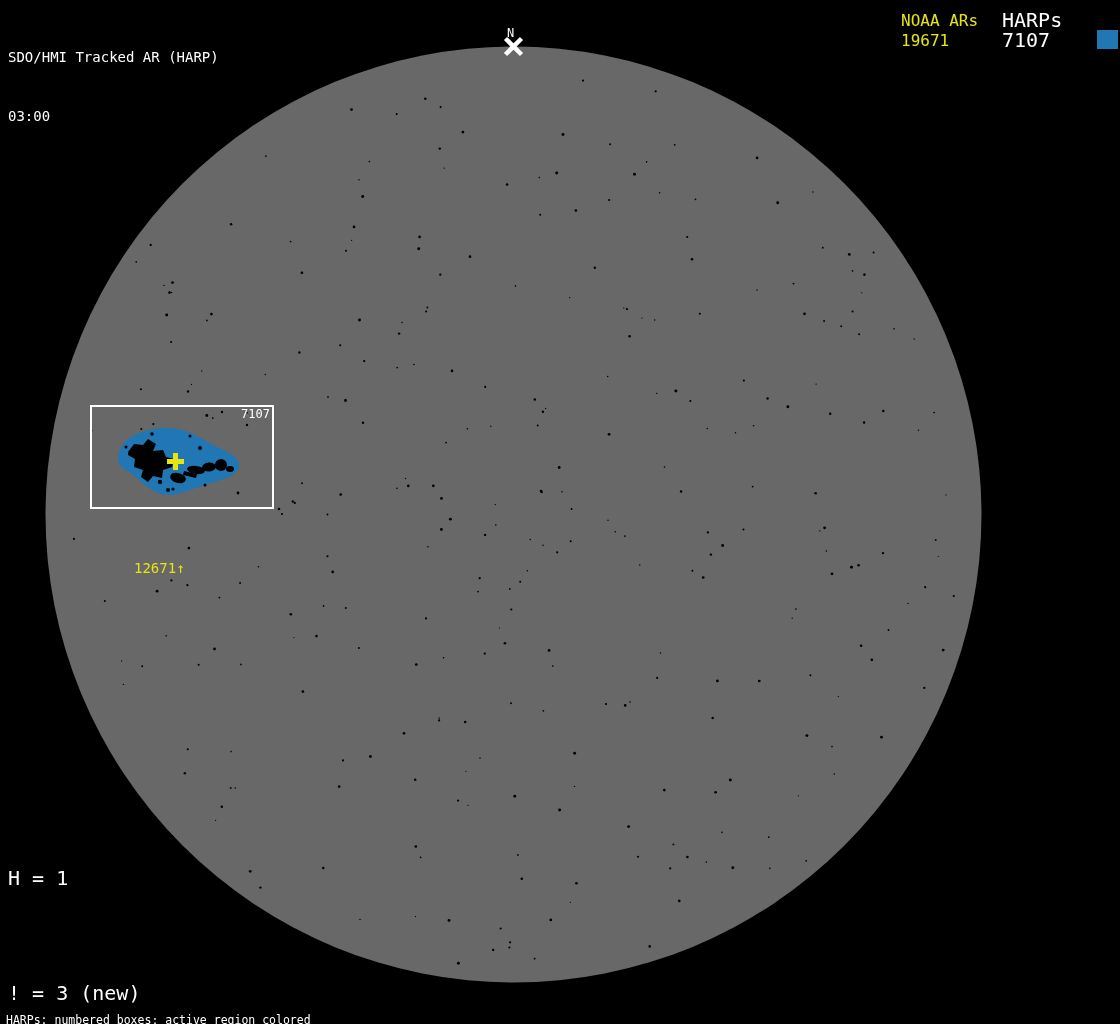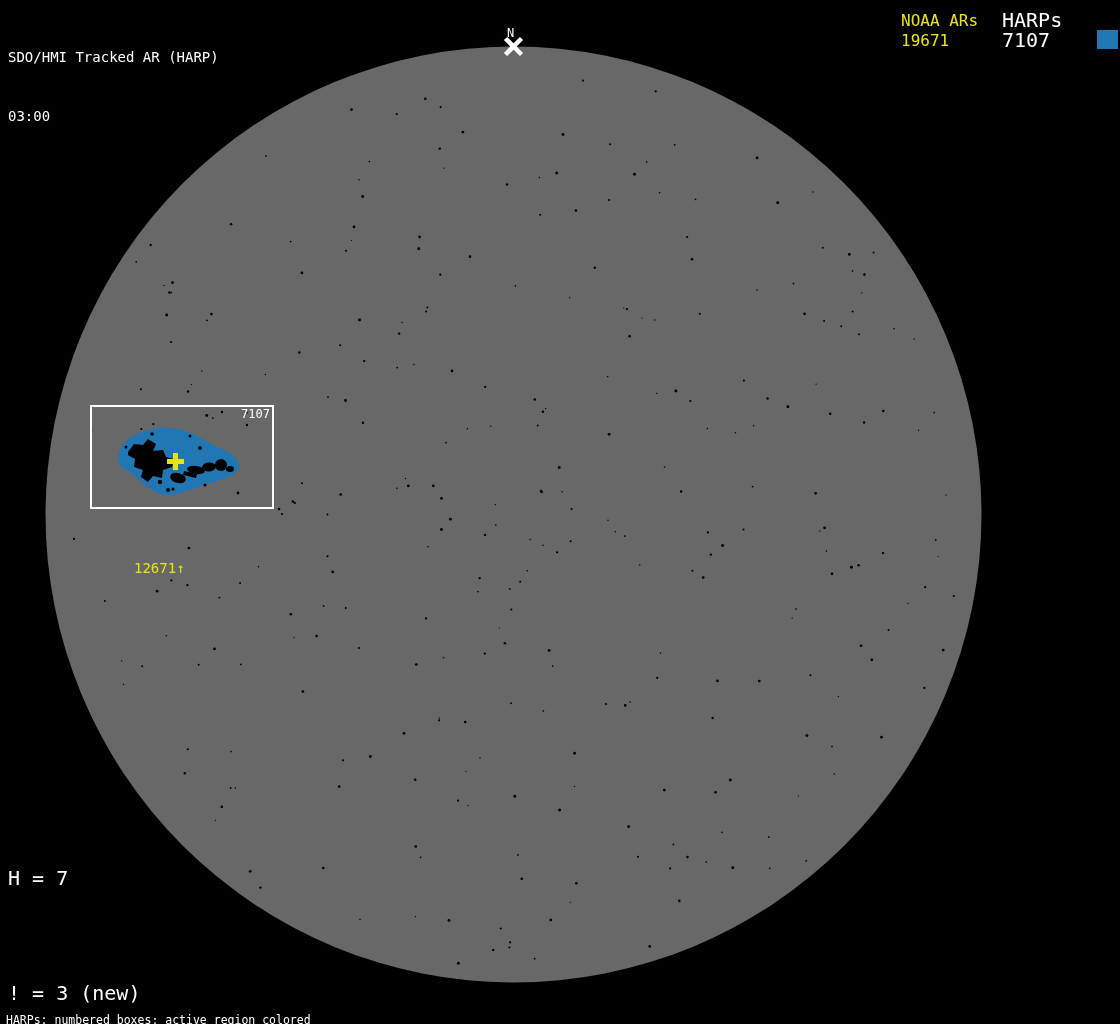--- a/index.html
+++ b/index.html
@@ -407,21 +407,21 @@
 
 <div class="abs legend-square"></div>
 
 <div class="abs north-label">N</div>
 
 <div class="abs box-label">7107</div>
 
 <div class="abs pointer-label">12671↑</div>
 
 <div class="abs legend-block">
-  <div>H = 7</div>
+  <div>H = 1</div>
   <div class="legend-items">
     <div>! = 3 (new)</div>
     
     
     
     
     
   </div>
 </div>
 

